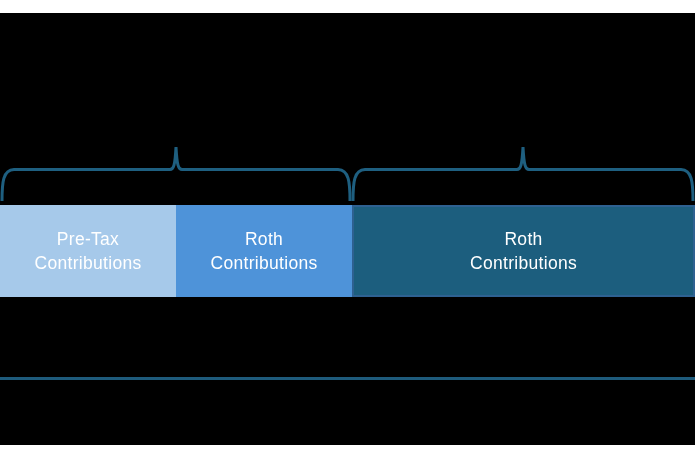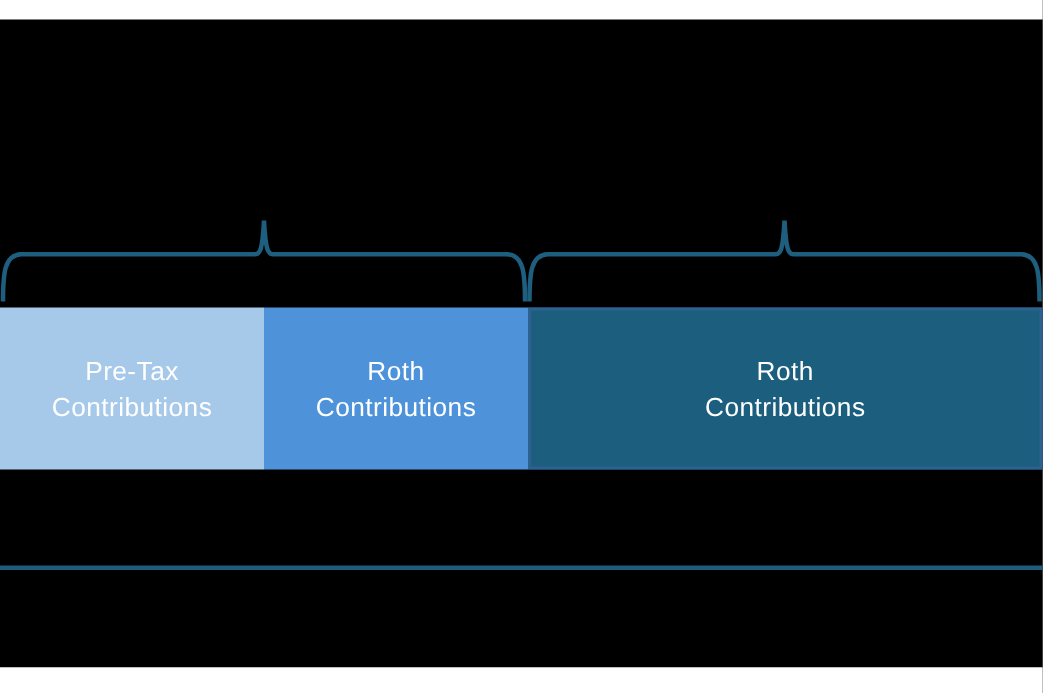--- a/index.html
+++ b/index.html
@@ -28,21 +28,21 @@
     width: 695px; height: 462px;
     pointer-events: none;
   }
   .braces-layer path {
     fill: none;
     stroke-width: 3px;
     stroke-linejoin: miter;
   }
   .bar {
     position: absolute; left: 0; top: 205px;
-    width: 695px; height: 108px;
+    width: 695px; height: 92px;
     display: flex;
   }
   .seg {
     display: flex; align-items: center; justify-content: center;
     text-align: center;
     box-sizing: border-box;
     color: #ffffff;
     font-size: 17.5px;
     line-height: 24px;
     letter-spacing: 0.3px;

